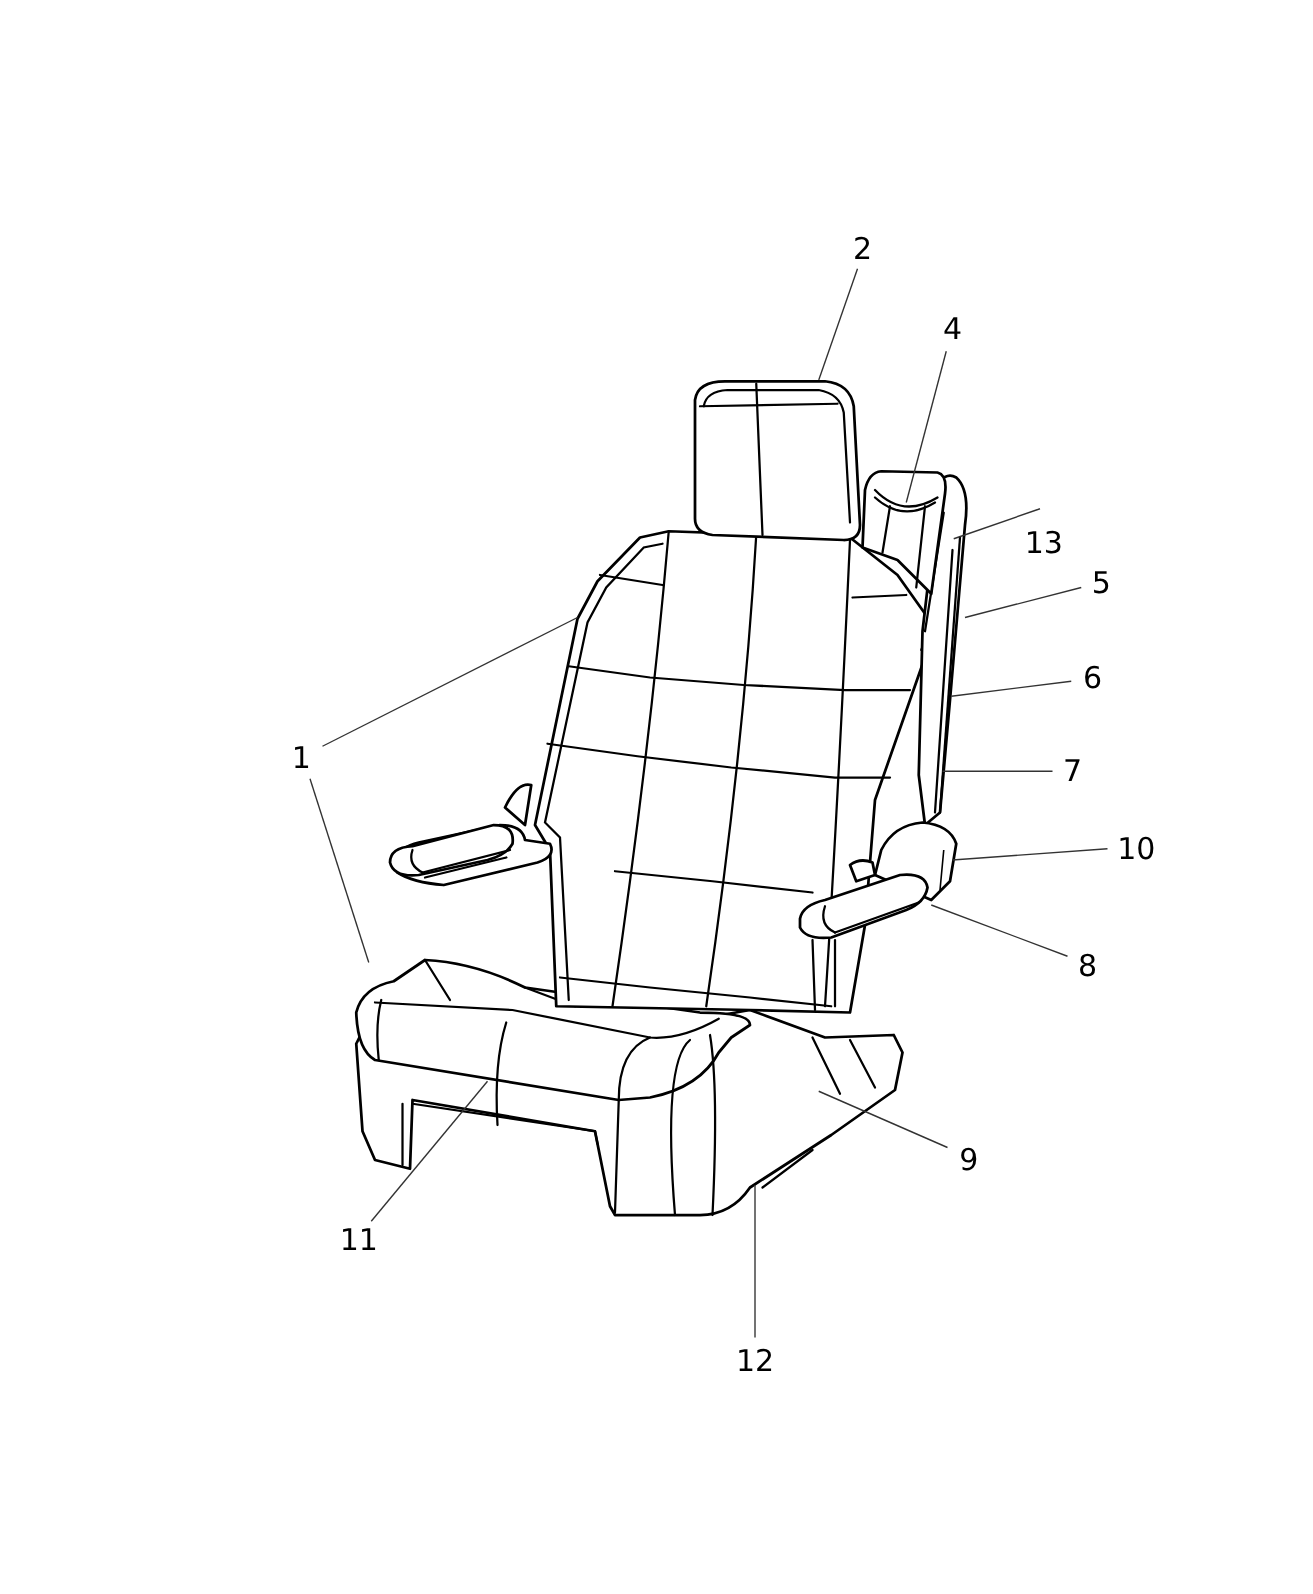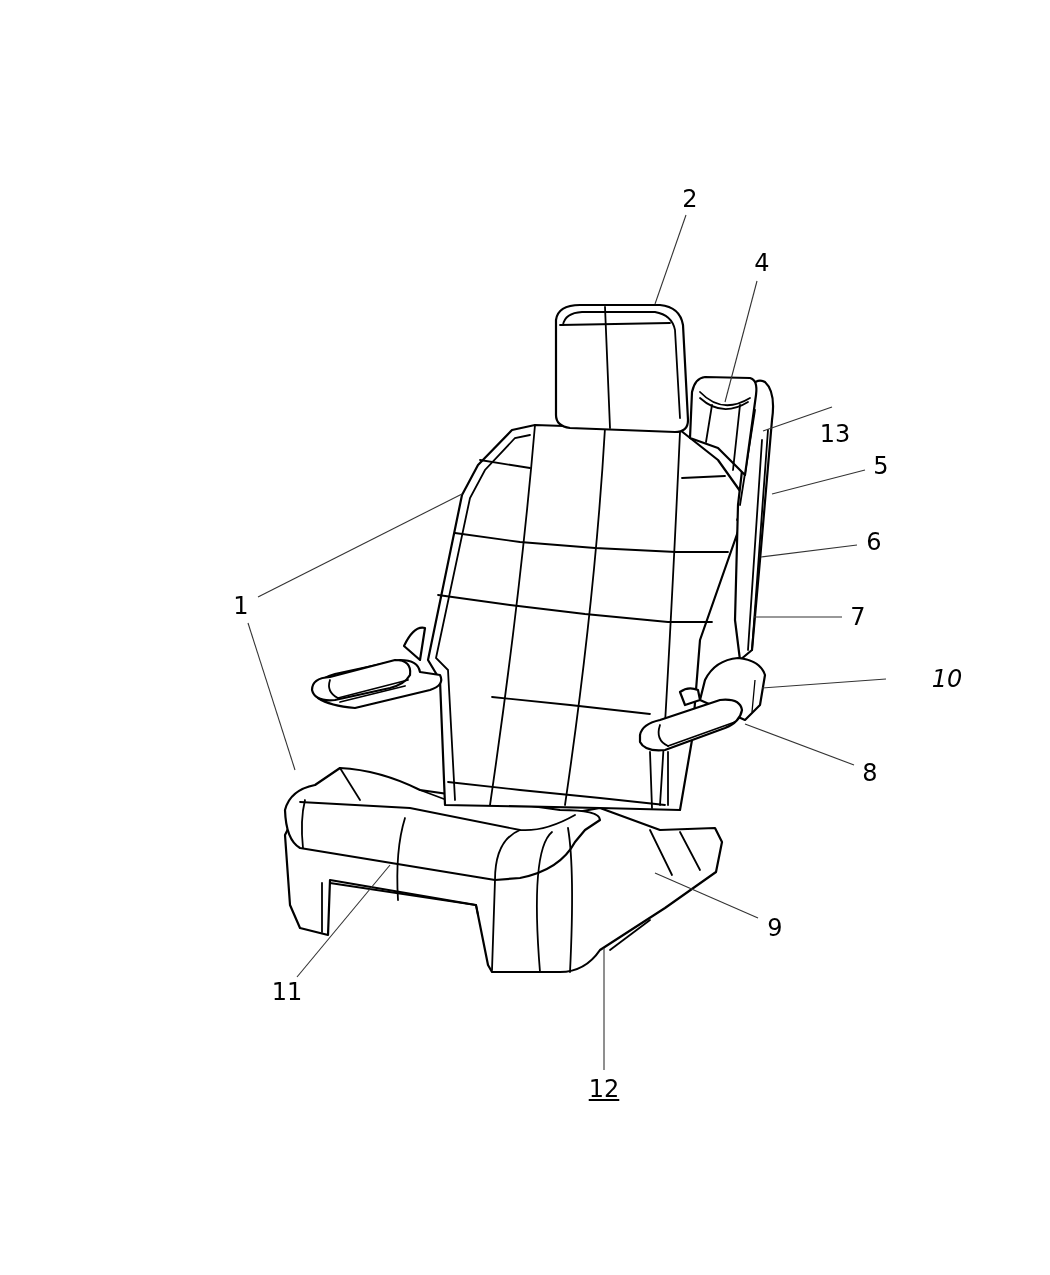--- a/index.html
+++ b/index.html
@@ -113,17 +113,17 @@
   </g>
 </svg>
 
 <div class="callout" style="left:241px;top:606px;">1</div>
 <div class="callout" style="left:690px;top:199px;">2</div>
 <div class="callout" style="left:762px;top:263px;">4</div>
 <div class="callout" style="left:835px;top:402px;margin-top:32px;">13</div>
 <div class="callout" style="left:881px;top:466px;">5</div>
 <div class="callout" style="left:874px;top:542px;">6</div>
 <div class="callout" style="left:858px;top:617px;">7</div>
-<div class="callout" style="left:947px;top:679px;font-style:italic;">10</div>
+<div class="callout" style="left:909px;top:679px;">10</div>
 <div class="callout" style="left:870px;top:773px;">8</div>
 <div class="callout" style="left:775px;top:928px;">9</div>
-<div class="callout" style="left:604px;top:1089px;text-decoration:underline;">12</div>
+<div class="callout" style="left:604px;top:1089px;">12</div>
 <div class="callout" style="left:287px;top:992px;">11</div>
 
 </body></html>

